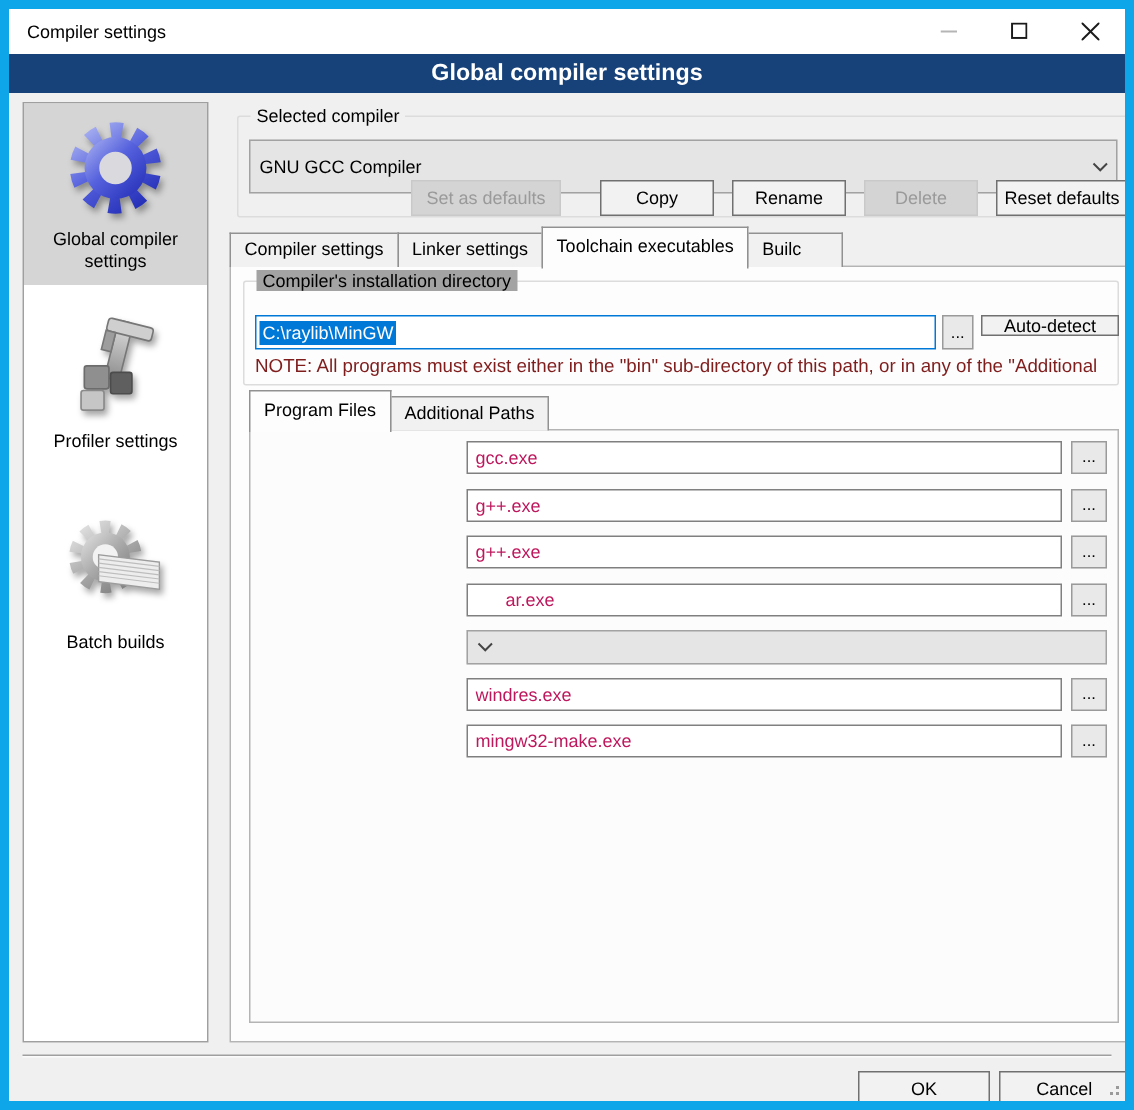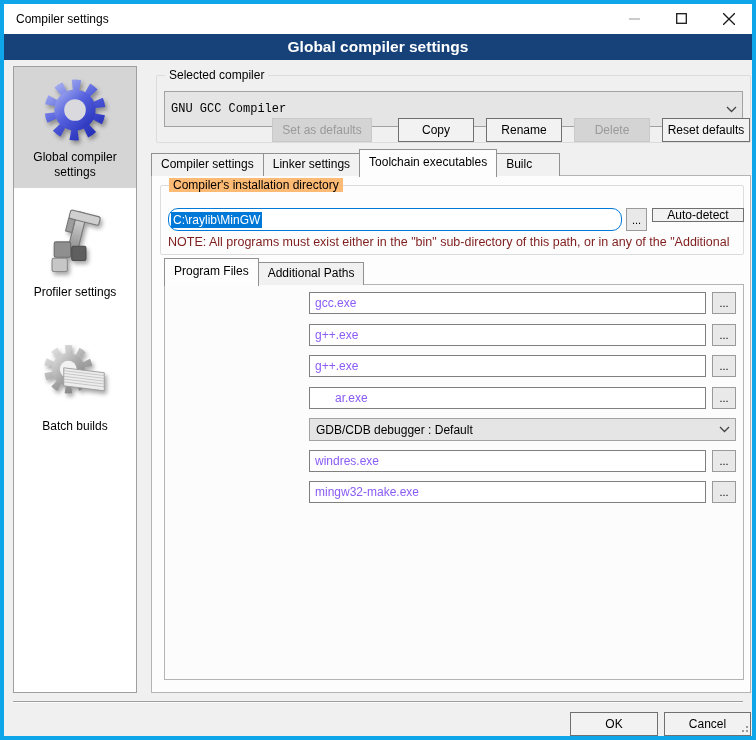--- a/index.html
+++ b/index.html
@@ -1,19 +1,19 @@
 <!DOCTYPE html>
 <html><head>
 <meta charset="utf-8">
 <style>
   * { margin:0; padding:0; box-sizing:border-box; }
   html,body { width:756px; height:740px; font-family:"Liberation Sans", sans-serif; }
   #window{
     position:relative; width:756px; height:740px; background:#f0f0f0;
-    border:4px solid #0ea5e9; overflow:hidden; font-size:12px; color:#000;
+    border:6px solid #0ea5e9; overflow:hidden; font-size:12px; color:#000;
   }
   
   .titlebar{ position:absolute; left:0; top:0; width:100%; height:30px; background:#ffffff; display:flex; align-items:center; }
   .titlebar .title{ padding-left:12px; font-size:12px; color:#000; }
   .win-controls{ position:absolute; right:0; top:0; height:29px; display:flex; }
   .win-btn{ width:47px; height:29px; display:flex; align-items:center; justify-content:center; cursor:pointer; }
   
   .header{ position:absolute; left:0; top:30px; width:100%; height:26px; background:#164279; color:#fff;
            font-weight:bold; font-size:15.5px; text-align:center; line-height:25px; }
   
@@ -48,21 +48,21 @@
   .subtabs{ position:absolute; left:160px; top:254px; height:27px; display:flex; align-items:flex-end; z-index:2; }
   .subpage{ position:absolute; left:160px; top:280px; width:580px; height:396px; background:#fcfcfc; border:1px solid #b4b4b4; z-index:1; }
   
   .dirfield{ position:absolute; left:164px; top:204px; width:454px; height:23px; background:#fff; border:1px solid #0078d7;
              display:flex; align-items:center; padding-left:2px; }
   .dirfield .sel{ background:#0078d7; color:#fff; font-size:12px; padding:1px 2px; white-space:nowrap; }
   .note{ position:absolute; left:164px; top:231px; width:578px; color:#7f1d1d; font-size:12.5px; white-space:nowrap; overflow:hidden; }
   
   .plabel{ position:absolute; left:172px; font-size:12px; }
   .pinput{ position:absolute; left:305px; width:397px; height:22px; border:1px solid #7f7f7f; background:#fff;
-           font-size:12px; padding:0 5px; font-family:"Liberation Sans",sans-serif; color:#8b5cf6; }
+           font-size:12px; padding:0 5px; font-family:"Liberation Sans",sans-serif; color:#be185d; }
   .pbrowse{ position:absolute; left:708px; width:24px; height:22px; }
   
   .sep{ position:absolute; left:9px; right:9px; top:697px; border-top:1px solid #9f9f9f; border-bottom:1px solid #fbfbfb; }
   .grip{ position:absolute; right:4px; bottom:4px; width:10px; height:10px; }
   .grip i{ position:absolute; width:2px; height:2px; background:#9a9a9a; }
 </style>
 </head>
 <body>
 
 <div id="window">
@@ -155,21 +155,21 @@
           </g>
         </svg>
       </span>
       <div class="lbl">Batch builds</div>
     </div>
   </div>
 
   <div class="groupbox" style="left:152px; top:71px; width:595px; height:68px;">
     <span class="glabel" style="background:#f0f0f0;">Selected compiler</span>
   </div>
-  <div class="combo" style="left:160px; top:87px; width:579px; height:36px;font-family:Liberation Mono, monospace;">
+  <div class="combo" style="left:160px; top:87px; width:579px; height:36px;">
     <span class="cval">GNU GCC Compiler</span>
     <span class="chev">
       <svg width="11" height="7">
           <polyline points="1,1 5.5,5.5 10,1" fill="none" stroke="#444" stroke-width="1.3"></polyline>
         </svg>
     </span>
   </div>
   <div class="btn disabled" style="left:268px; top:114px; width:100px; height:24px;">Set as defaults</div>
   <div class="btn" style="left:394px; top:114px; width:76px; height:24px;">Copy</div>
   <div class="btn" style="left:482px; top:114px; width:76px; height:24px;">Rename</div>
@@ -180,23 +180,23 @@
     <div class="tab">Compiler settings</div>
     <div class="tab">Linker settings</div>
     <div class="tab active">Toolchain executables</div>
     <div class="tab clipped">Builc</div>
 
   </div>
 
   <div class="tabpage"></div>
 
   <div class="groupbox" style="left:156px; top:181px; width:584px; height:70px; z-index:2;">
-    <span class="glabel" style="background:#fdba74;">Compiler's installation directory</span>
-  </div>
-  <div class="dirfield" style="z-index:3;border-radius:10px;">
+    <span class="glabel" style="background:#a3a3a3;">Compiler's installation directory</span>
+  </div>
+  <div class="dirfield" style="z-index:3;">
     <span class="sel">C:\raylib\MinGW</span>
   </div>
   <div class="btn browse" style="left:622px; top:204px; width:21px; height:23px; z-index:3;">...</div>
   <div class="btn" style="left:648px; top:204px; width:92px; height:14px; z-index:3;">Auto-detect</div>
   <div class="note" style="z-index:3;">NOTE: All programs must exist either in the "bin" sub-directory of this path, or in any of the "Additional</div>
 
   <div class="subtabs">
     <div class="tab active">Program Files</div>
     <div class="tab">Additional Paths</div>
   </div>
@@ -213,21 +213,20 @@
   <span class="plabel" style="top:355px;">Linker for dynamic libs:</span>
   <input class="pinput" style="top: 351px; z-index: 3;" readonly="" value="g++.exe">
   <div class="btn browse pbrowse" style="top:351px; z-index:3;">...</div>
 
   <span class="plabel" style="top:386px;">Linker for static libs:</span>
   <input class="pinput" style="top: 383px; z-index: 3; padding-left: 25px;" readonly="" value="ar.exe">
   <div class="btn browse pbrowse" style="top:383px; z-index:3;">...</div>
 
   <span class="plabel" style="top:418px;">Debugger:</span>
   <div class="combo" style="left:305px; top:414px; width:427px; height:23px; z-index:3;">
-    <span class="cval">GDB/CDB debugger : Default</span>
     <span class="chev">
       <svg width="11" height="7">
           <polyline points="1,1 5.5,5.5 10,1" fill="none" stroke="#444" stroke-width="1.3"></polyline>
         </svg>
     </span>
   </div>
 
   <span class="plabel" style="top:450px;">Resource compiler:</span>
   <input class="pinput" style="top: 446px; z-index: 3;" readonly="" value="windres.exe">
   <div class="btn browse pbrowse" style="top:446px; z-index:3;">...</div>

